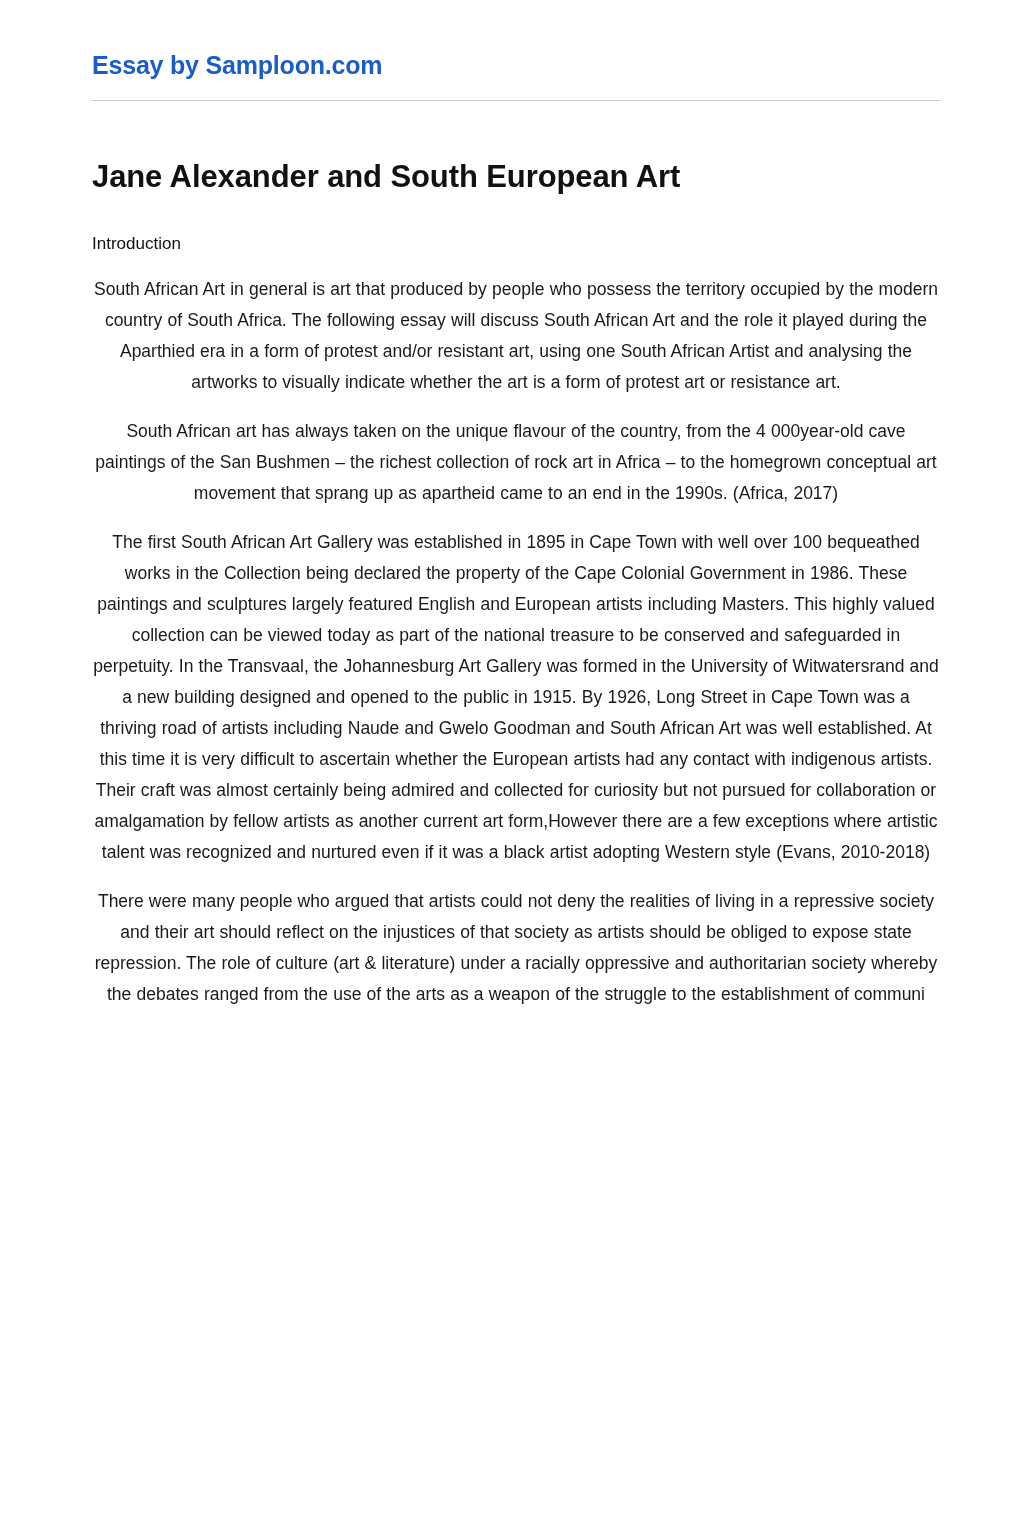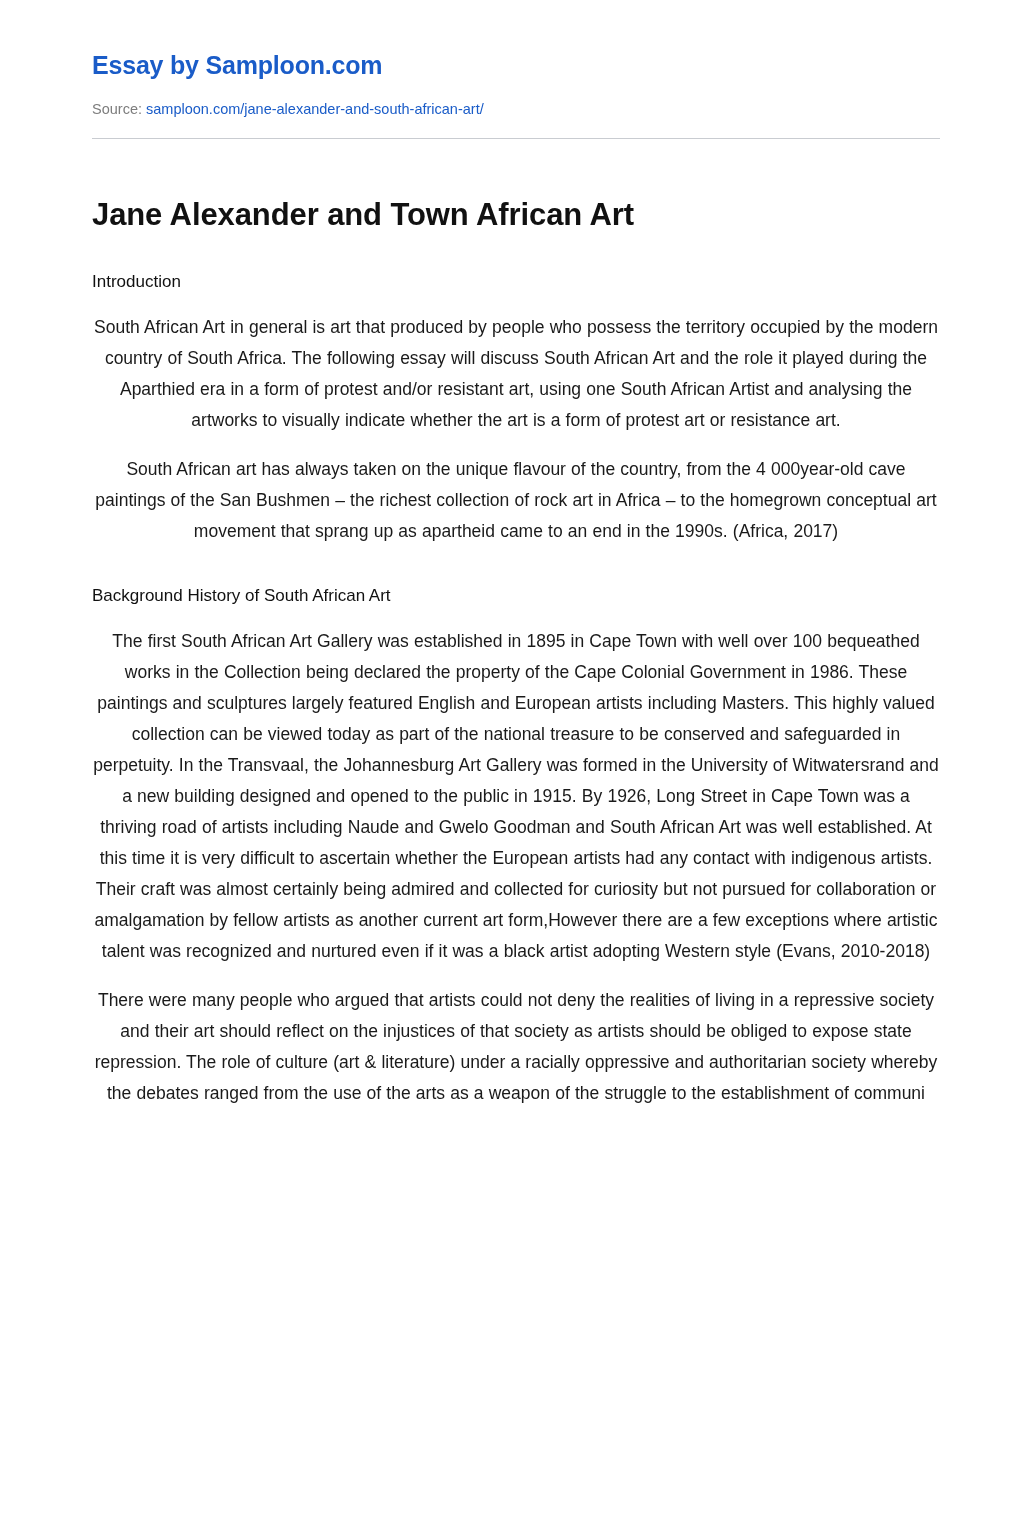--- a/index.html
+++ b/index.html
@@ -98,36 +98,32 @@
   }
 </style>
 </head>
 <body>
 
 <div class="page">
 
   <header class="site-header">
     <div class="brand">Essay by Samploon.com</div>
 
-    <div class="source-row">
-      <span class="source-label">Source:</span><a class="source-link" href="#">samploon.com/jane-alexander-and-south-african-art/</a>
-    </div>
   </header>
 
   <hr class="header-divider">
 
   <main class="article">
 
-    <h1 class="article-title">Jane Alexander and Town African Art</h1>
+    <h1 class="article-title">Jane Alexander and South European Art</h1>
 
     <h2 class="section-heading">Introduction</h2>
     <p class="body-paragraph">South African Art in general is art that produced by people who possess the territory occupied by the modern country of South Africa. The following essay will discuss South African Art and the role it played during the Aparthied era in a form of protest and/or resistant art, using one South African Artist and analysing the artworks to visually indicate whether the art is a form of protest art or resistance art.</p>
 
     <p class="body-paragraph">South African art has always taken on the unique flavour of the country, from the 4 000year-old cave paintings of the San Bushmen – the richest collection of rock art in Africa – to the homegrown conceptual art movement that sprang up as apartheid came to an end in the 1990s. (Africa, 2017)</p>
 
-    <h2 class="section-heading">Background History of South African Art</h2>
     <p class="body-paragraph">The first South African Art Gallery was established in 1895 in Cape Town with well over 100 bequeathed works in the Collection being declared the property of the Cape Colonial Government in 1986. These paintings and sculptures largely featured English and European artists including Masters. This highly valued collection can be viewed today as part of the national treasure to be conserved and safeguarded in perpetuity. In the Transvaal, the Johannesburg Art Gallery was formed in the University of Witwatersrand and a new building designed and opened to the public in 1915. By 1926, Long Street in Cape Town was a thriving road of artists including Naude and Gwelo Goodman and South African Art was well established. At this time it is very difficult to ascertain whether the European artists had any contact with indigenous artists. Their craft was almost certainly being admired and collected for curiosity but not pursued for collaboration or amalgamation by fellow artists as another current art form,However there are a few exceptions where artistic talent was recognized and nurtured even if it was a black artist adopting Western style (Evans, 2010-2018)</p>
 
     <p class="body-paragraph">There were many people who argued that artists could not deny the realities of living in a repressive society and their art should reflect on the injustices of that society as artists should be obliged to expose state repression. The role of culture (art &amp; literature) under a racially oppressive and authoritarian society whereby the debates ranged from the use of the arts as a weapon of the struggle to the establishment of communi</p>
 
   </main>
 
 </div>
 
 </body></html>

